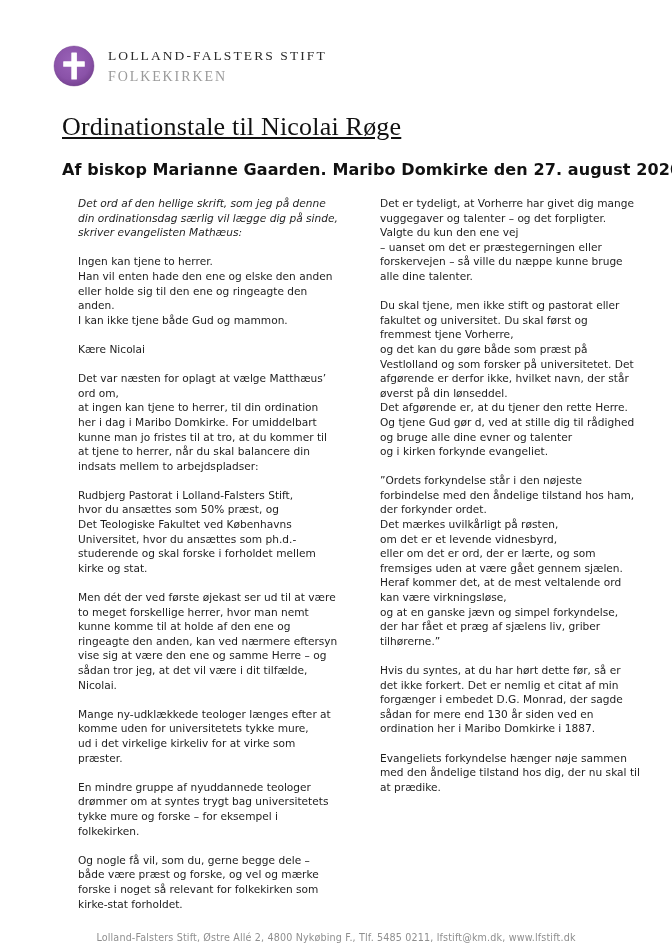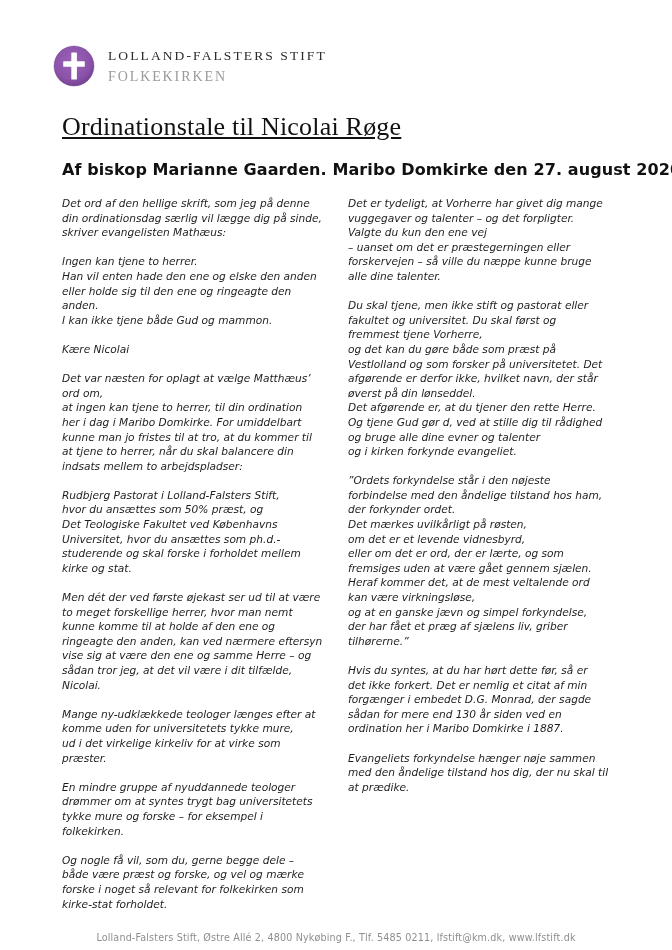--- a/index.html
+++ b/index.html
@@ -84,38 +84,37 @@
     font-weight: bold;
     color: #111111;
     letter-spacing: 0.1px;
     margin: 0;
     white-space: nowrap;
   }
 
   
   .columns {
     position: absolute;
-    left: 62px;
+    left: 78px;
     top: 196px;
     width: 556px;
     display: flex;
-    gap: 24px;
+    gap: 40px;
   }
   .col {
     width: 262px;
     flex: 0 0 262px;
   }
   .para {
     font-size: 10.6px;
     line-height: 14.6px;
     color: #1c1c1c;
     margin: 0 0 14.6px 0;
     white-space: pre-line;
     letter-spacing: 0.01px;
-    font-style: italic;
   }
   .para.italic {
     font-style: italic;
   }
 
   
   .footer {
     position: absolute;
     left: 0;
     right: 0;

